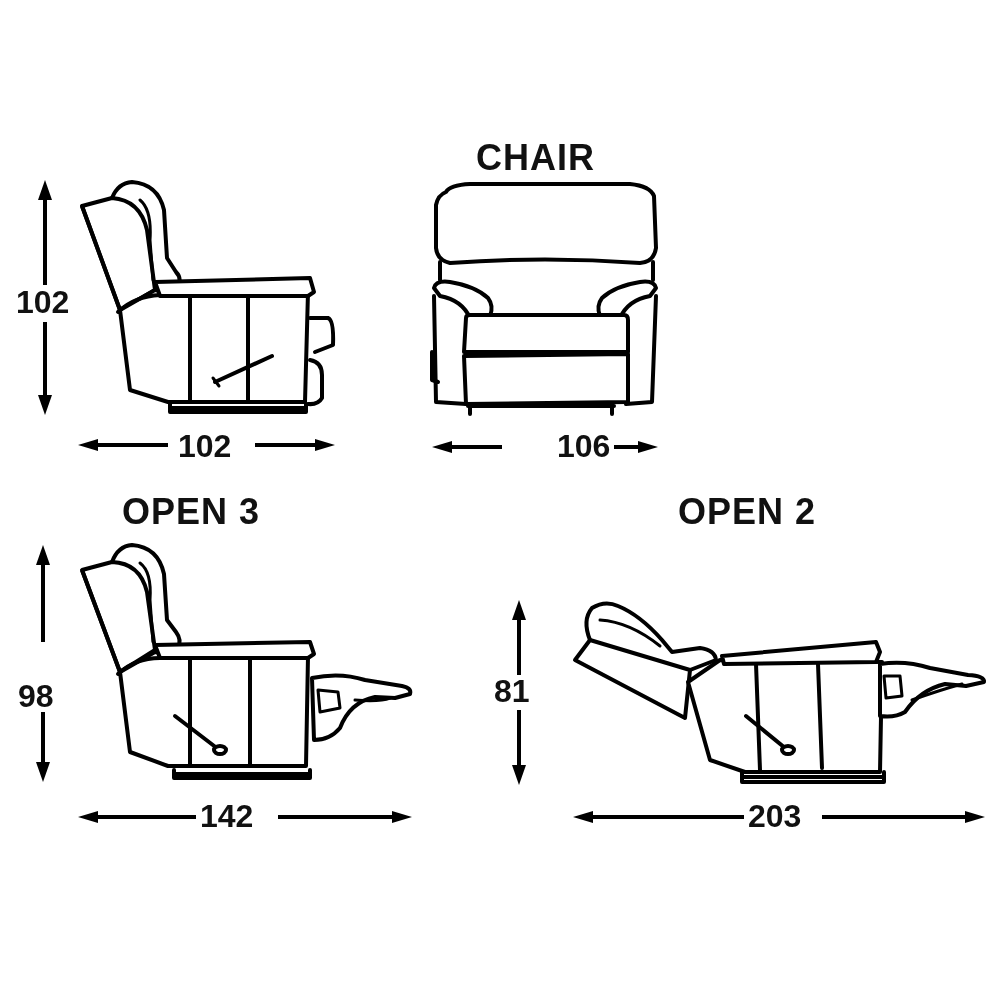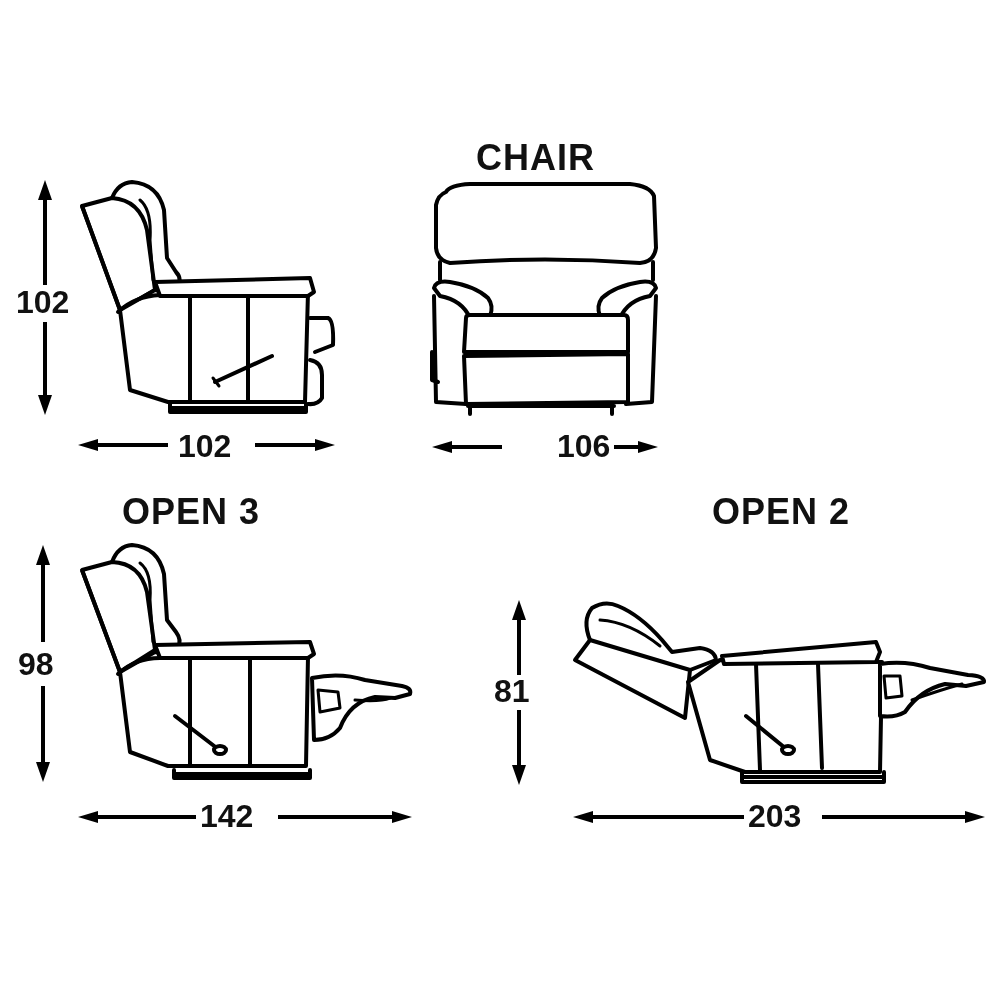--- a/index.html
+++ b/index.html
@@ -154,21 +154,21 @@
       <line class="dimline" x1="585" y1="817" x2="745" y2="817"></line>
       <line class="dimline" x1="822" y1="817" x2="975" y2="817"></line>
       <polygon class="arrow" points="573,817 593,811 593,823"></polygon>
       <polygon class="arrow" points="985,817 965,811 965,823"></polygon>
     </g>
   </g>
 </svg>
 
 <div class="label title" style="left:476px; top:140px;">CHAIR</div>
 <div class="label title" style="left:122px; top:494px;">OPEN 3</div>
-<div class="label title" style="left:678px; top:494px;margin-left:34px;">OPEN 2</div>
+<div class="label title" style="left:678px; top:494px;">OPEN 2</div>
 
 <div class="label dim" style="left:12px; top:286px;">102</div>
 <div class="label dim" style="left:174px; top:430px;">102</div>
 <div class="label dim" style="left:512px; top:430px;margin-left:41px;">106</div>
-<div class="label dim" style="left:14px; top:648px;">98</div>
+<div class="label dim" style="left:14px; top:680px;">98</div>
 <div class="label dim" style="left:196px; top:800px;text-align:center;">142</div>
 <div class="label dim" style="left:490px; top:675px;text-align:right;">81</div>
 <div class="label dim" style="left:744px; top:800px;">203</div>
 
 </body></html>

